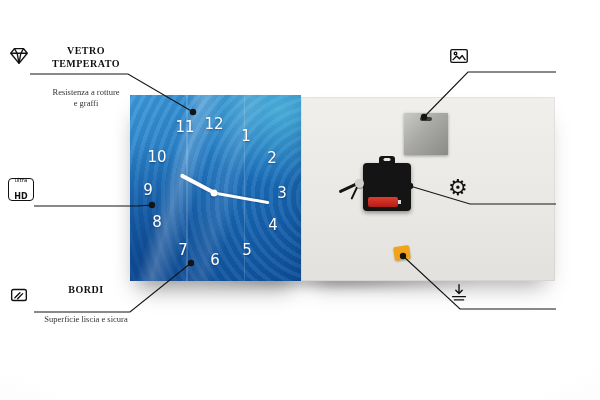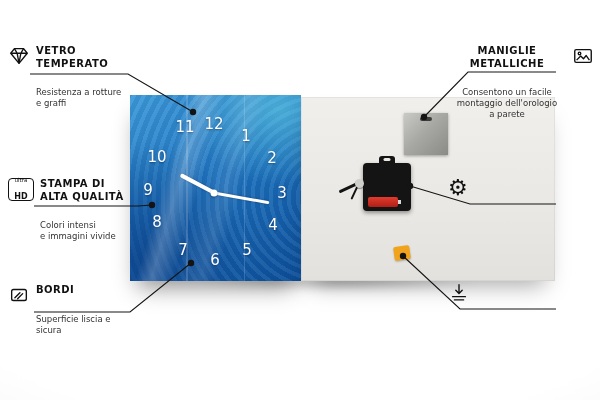--- a/index.html
+++ b/index.html
@@ -67,21 +67,21 @@
   .mech-hand.b{left:57px;top:68px;width:2px;height:18px;transform:rotate(-155deg);}
   .foam-spacer{
     position:absolute;left:93px;top:149px;width:16px;height:14px;background:#f2a31c;
     transform:rotate(-8deg);box-shadow:0 1px 2px rgba(0,0,0,.25);border-radius:2px;
   }
   
   .callout{position:absolute;display:flex;gap:6px;}
   .callout .txt{display:flex;flex-direction:column;}
   .callout .title{font-size:10px;font-weight:bold;letter-spacing:.5px;color:#111;line-height:1.25;}
   .callout .desc{font-size:8.5px;color:#333;line-height:1.3;white-space:pre-line;margin-top:17px;}
-  .callout.left .txt{text-align:left;width:100px;}
+  .callout.left .txt{text-align:center;width:100px;font-family:Liberation Serif, serif;}
   .callout.right{flex-direction:row;}
   .callout.right .txt{text-align:center;width:118px;}
   .icon{flex:0 0 auto;color:#111;gap:9px;}
   .icon svg{display:block;}
   .gear-glyph{font-size:22px;line-height:1;color:#111;}
   .ultra-hd{width:24px;height:21px;border:1.4px solid #111;border-radius:4px;display:flex;flex-direction:column;
     align-items:center;justify-content:center;line-height:1;}
   .ultra-hd .u{font-size:5.5px;color:#111;}
   .ultra-hd .h{font-size:8px;font-weight:bold;color:#111;}
   
@@ -157,49 +157,36 @@
     <span class="desc">Resistenza a rotture
 e graffi</span>
   </div>
 </div>
 
 <div class="callout left" style="left:8px;top:178px;width:132px;">
   <span class="icon ultra-hd">
     <span class="u">ultra</span>
     <span class="h">HD</span>
   </span>
-  <div class="txt">
-    <span class="title">STAMPA DI</span>
-    <span class="title">ALTA QUALITÀ</span>
-    <span class="desc">Colori intensi
-e immagini vivide</span>
-  </div>
 </div>
 
 <div class="callout left" style="left:8px;top:284px;width:132px;">
   <span class="icon">
     <svg width="22" height="22" viewBox="0 0 24 24" fill="none" stroke="#111" stroke-width="1.5" stroke-linecap="round">
       <rect x="4" y="6" width="16" height="12" rx="2"></rect>
       <path d="M7.5 15 L13 9.5 M10.5 16 L16 10.5"></path>
     </svg>
   </span>
   <div class="txt">
     <span class="title">BORDI</span>
     <span class="desc">Superficie liscia e sicura</span>
   </div>
 </div>
 
 <div class="callout right" style="left:448px;top:45px;">
-  <div class="txt">
-    <span class="title">MANIGLIE</span>
-    <span class="title">METALLICHE</span>
-    <span class="desc">Consentono un facile
-montaggio dell'orologio
-a parete</span>
-  </div>
   <span class="icon">
     <svg width="22" height="22" viewBox="0 0 24 24" fill="none" stroke="#111" stroke-width="1.5" stroke-linejoin="round">
       <rect x="3" y="5" width="18" height="14" rx="1.5"></rect>
       <circle cx="8.2" cy="9.2" r="1.4"></circle>
       <path d="M5 16.5 L9.5 12 L12.5 15 L15.5 11.5 L19 16.5"></path>
     </svg>
   </span>
 </div>
 
 <div class="callout right" style="left:448px;top:177px;">

